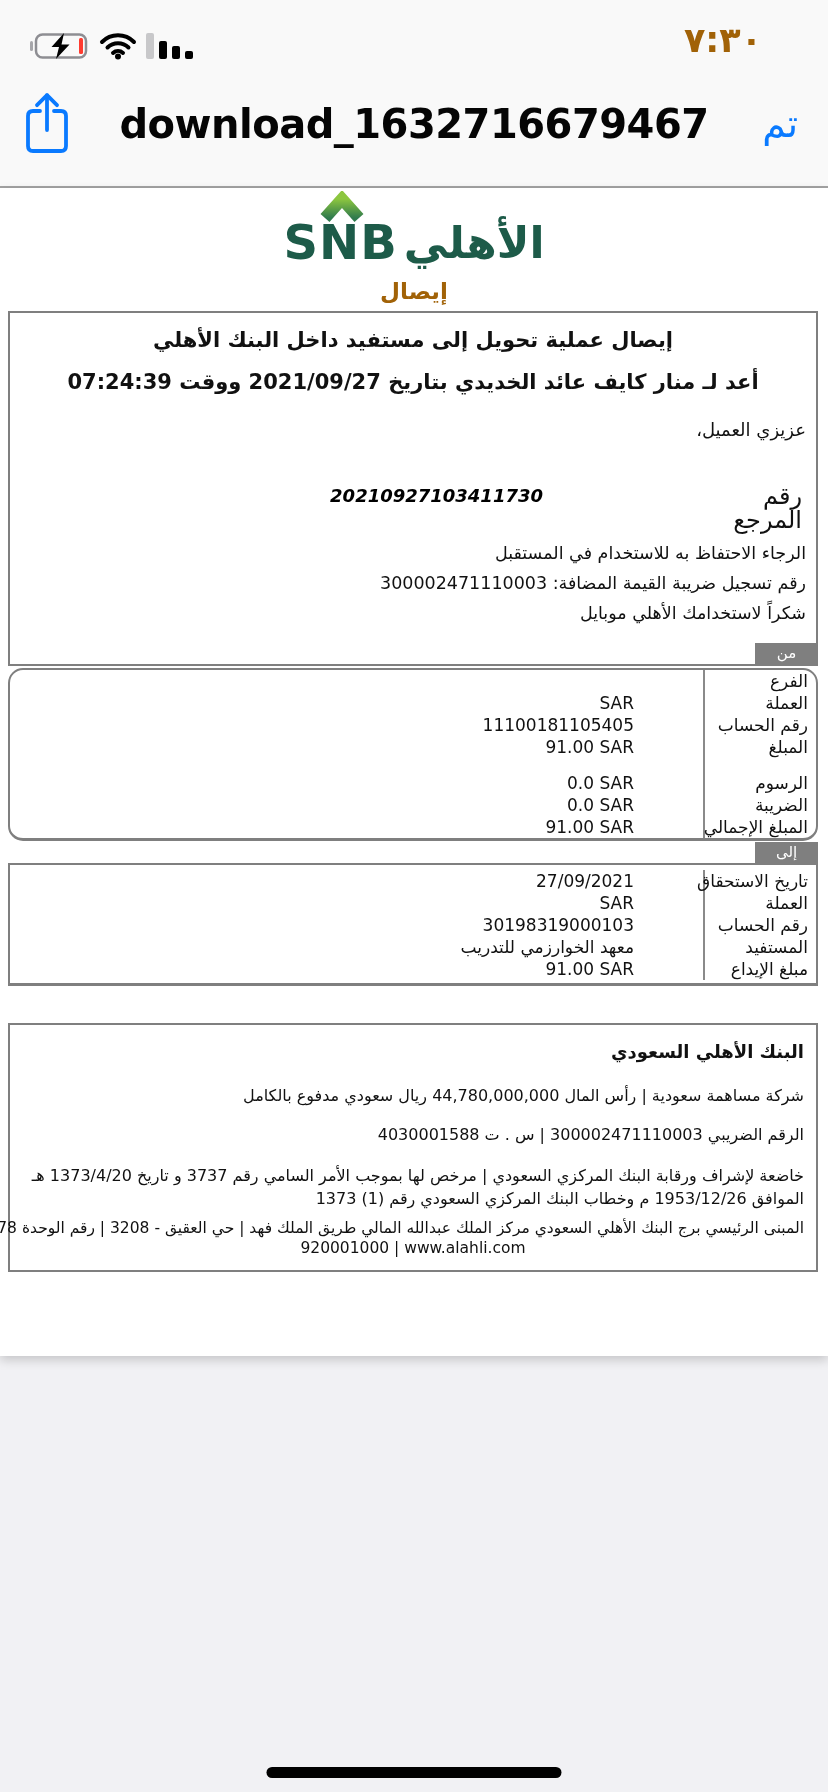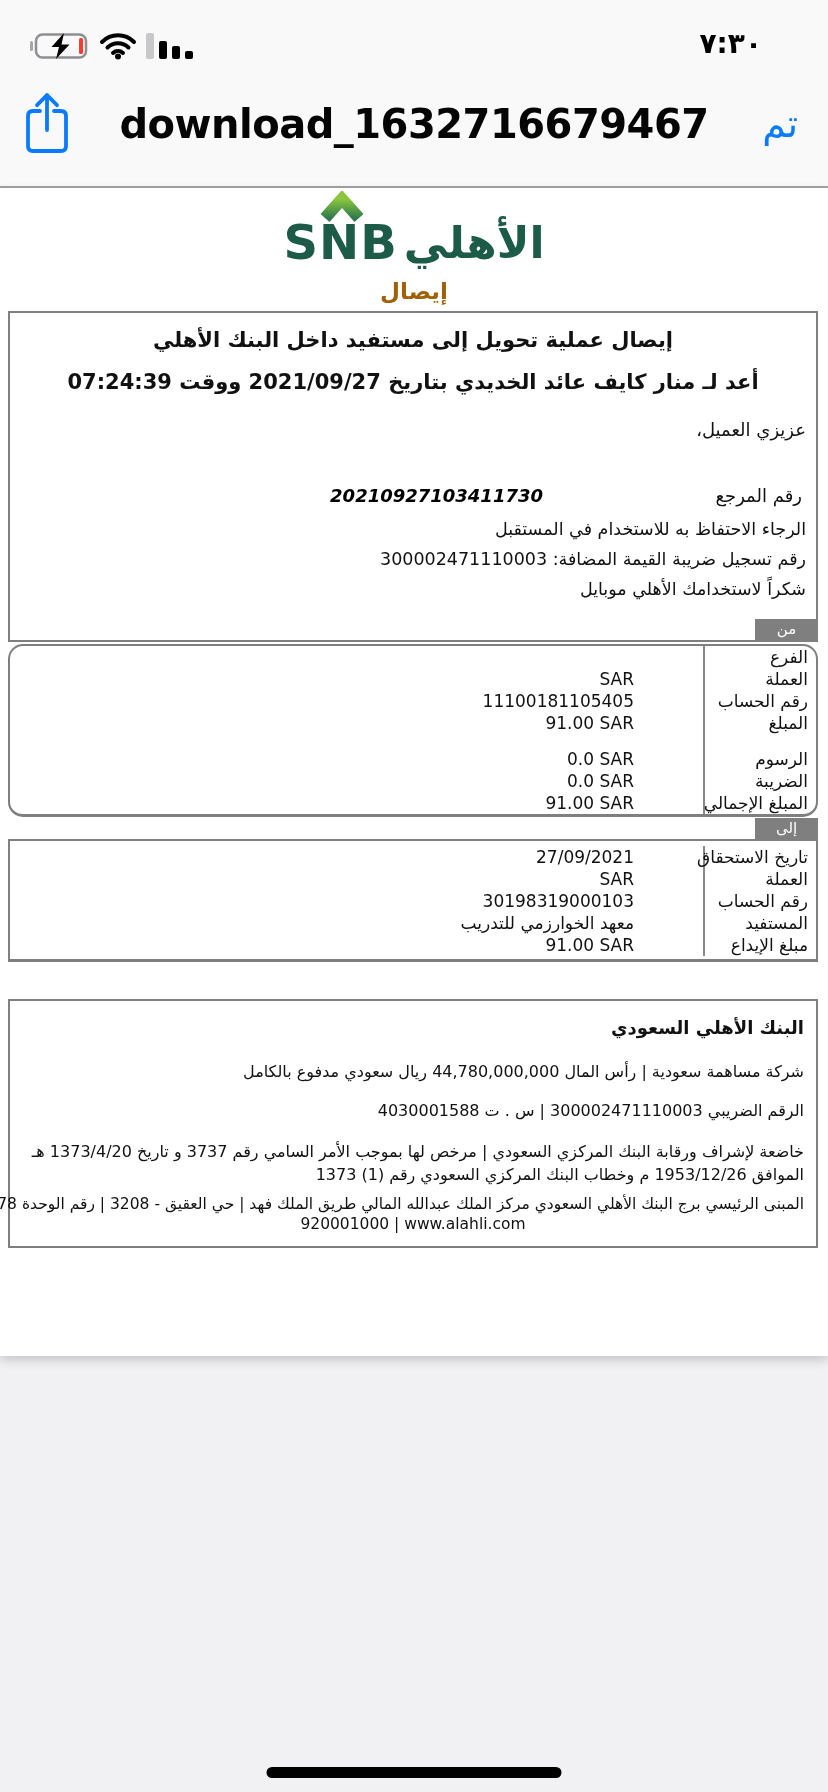--- a/index.html
+++ b/index.html
@@ -2,21 +2,21 @@
 <html lang="ar"><head>
 <meta charset="utf-8">
 <style>
   html,body{margin:0;padding:0;}
   body{width:828px;height:1792px;background:#f1f1f4;font-family:"DejaVu Sans",sans-serif;position:relative;overflow:hidden;}
   .screen{width:828px;height:1792px;position:relative;}
 
   
   .status-bar{height:62px;background:#f9f9f9;display:flex;align-items:flex-end;justify-content:space-between;box-sizing:border-box;padding:0 66px 2px 30px;}
   .status-icons{display:flex;align-items:center;gap:9px;}
-  .status-time{font-size:28px;font-weight:600;color:#000000;letter-spacing:1px;}
+  .status-time{font-size:35px;font-weight:600;color:#a16207;letter-spacing:1px;}
 
   
   .nav-bar{height:126px;background:#f9f9f9;border-bottom:2px solid #a3a3a3;display:flex;align-items:center;box-sizing:border-box;padding:0 24px;position:relative;}
   .nav-title{position:absolute;left:0;right:0;text-align:center;font-size:40px;font-weight:600;color:#050505;letter-spacing:-0.5px;}
   .done-btn{margin-left:auto;font-size:38px;color:#0a7aff;background:none;border:none;font-family:"DejaVu Sans",sans-serif;z-index:2;}
   .share-btn{background:none;border:none;padding:0;z-index:2;}
 
   
   .page{background:#ffffff;height:1168px;position:relative;box-shadow:0 4px 10px rgba(0,0,0,0.18);overflow:hidden;}
   .logo-row{padding-top:30px;display:flex;justify-content:center;align-items:flex-end;gap:6px;}
@@ -24,21 +24,21 @@
   .chevron{position:absolute;top:-27px;left:36px;}
   .snb-text{font-size:48px;font-weight:bold;color:#1d5b49;letter-spacing:1px;line-height:1;}
   .arabic-logo{font-size:44px;font-weight:bold;color:#1d5b49;line-height:1;padding-bottom:1px;}
   .receipt-title{text-align:center;font-size:23px;font-weight:bold;color:#a16207;margin-top:12px;}
 
   .box1{margin:7px 10px 0 8px;border:2px solid #7f7f7f;position:relative;padding:14px 0 36px 0;direction:rtl;}
   .h-line{text-align:center;font-size:21px;font-weight:bold;color:#111;line-height:26px;}
   .h-line.second{margin-top:16px;}
   .greeting{text-align:right;padding-right:10px;font-size:18px;color:#111;margin-top:24px;}
   .ref-row{display:grid;grid-template-columns:115px 1fr;direction:rtl;margin-top:44px;}
-  .ref-label{font-size:18px;text-align:right;padding-right:14px;color:#111;line-height:24px;}
+  .ref-label{font-size:24px;text-align:right;padding-right:14px;color:#111;line-height:24px;}
   .ref-value{direction:ltr;text-align:right;padding-right:158px;font-size:18px;font-weight:bold;color:#000;line-height:24px;font-style:italic;}
   .note{text-align:right;padding-right:10px;font-size:17.5px;color:#111;line-height:30px;}
   .notes{margin-top:6px;}
 
   .tabrow1{display:flex;justify-content:flex-end;margin:-23px 10px 0 8px;height:21px;position:relative;z-index:2;}
   .tabrow2{display:flex;justify-content:flex-end;margin:1px 10px 0 8px;height:21px;}
   .tab{width:63px;height:21px;background:#7f7f7f;color:#fff;font-size:15px;display:flex;align-items:center;justify-content:center;box-sizing:border-box;padding-bottom:2px;}
 
   .dtable{margin:0 10px 0 8px;border:2px solid #7f7f7f;border-bottom-width:3px;display:flex;direction:rtl;background:#fff;}
   .tabrow1 + .dtable{margin-top:4px;border-radius:15px;}

